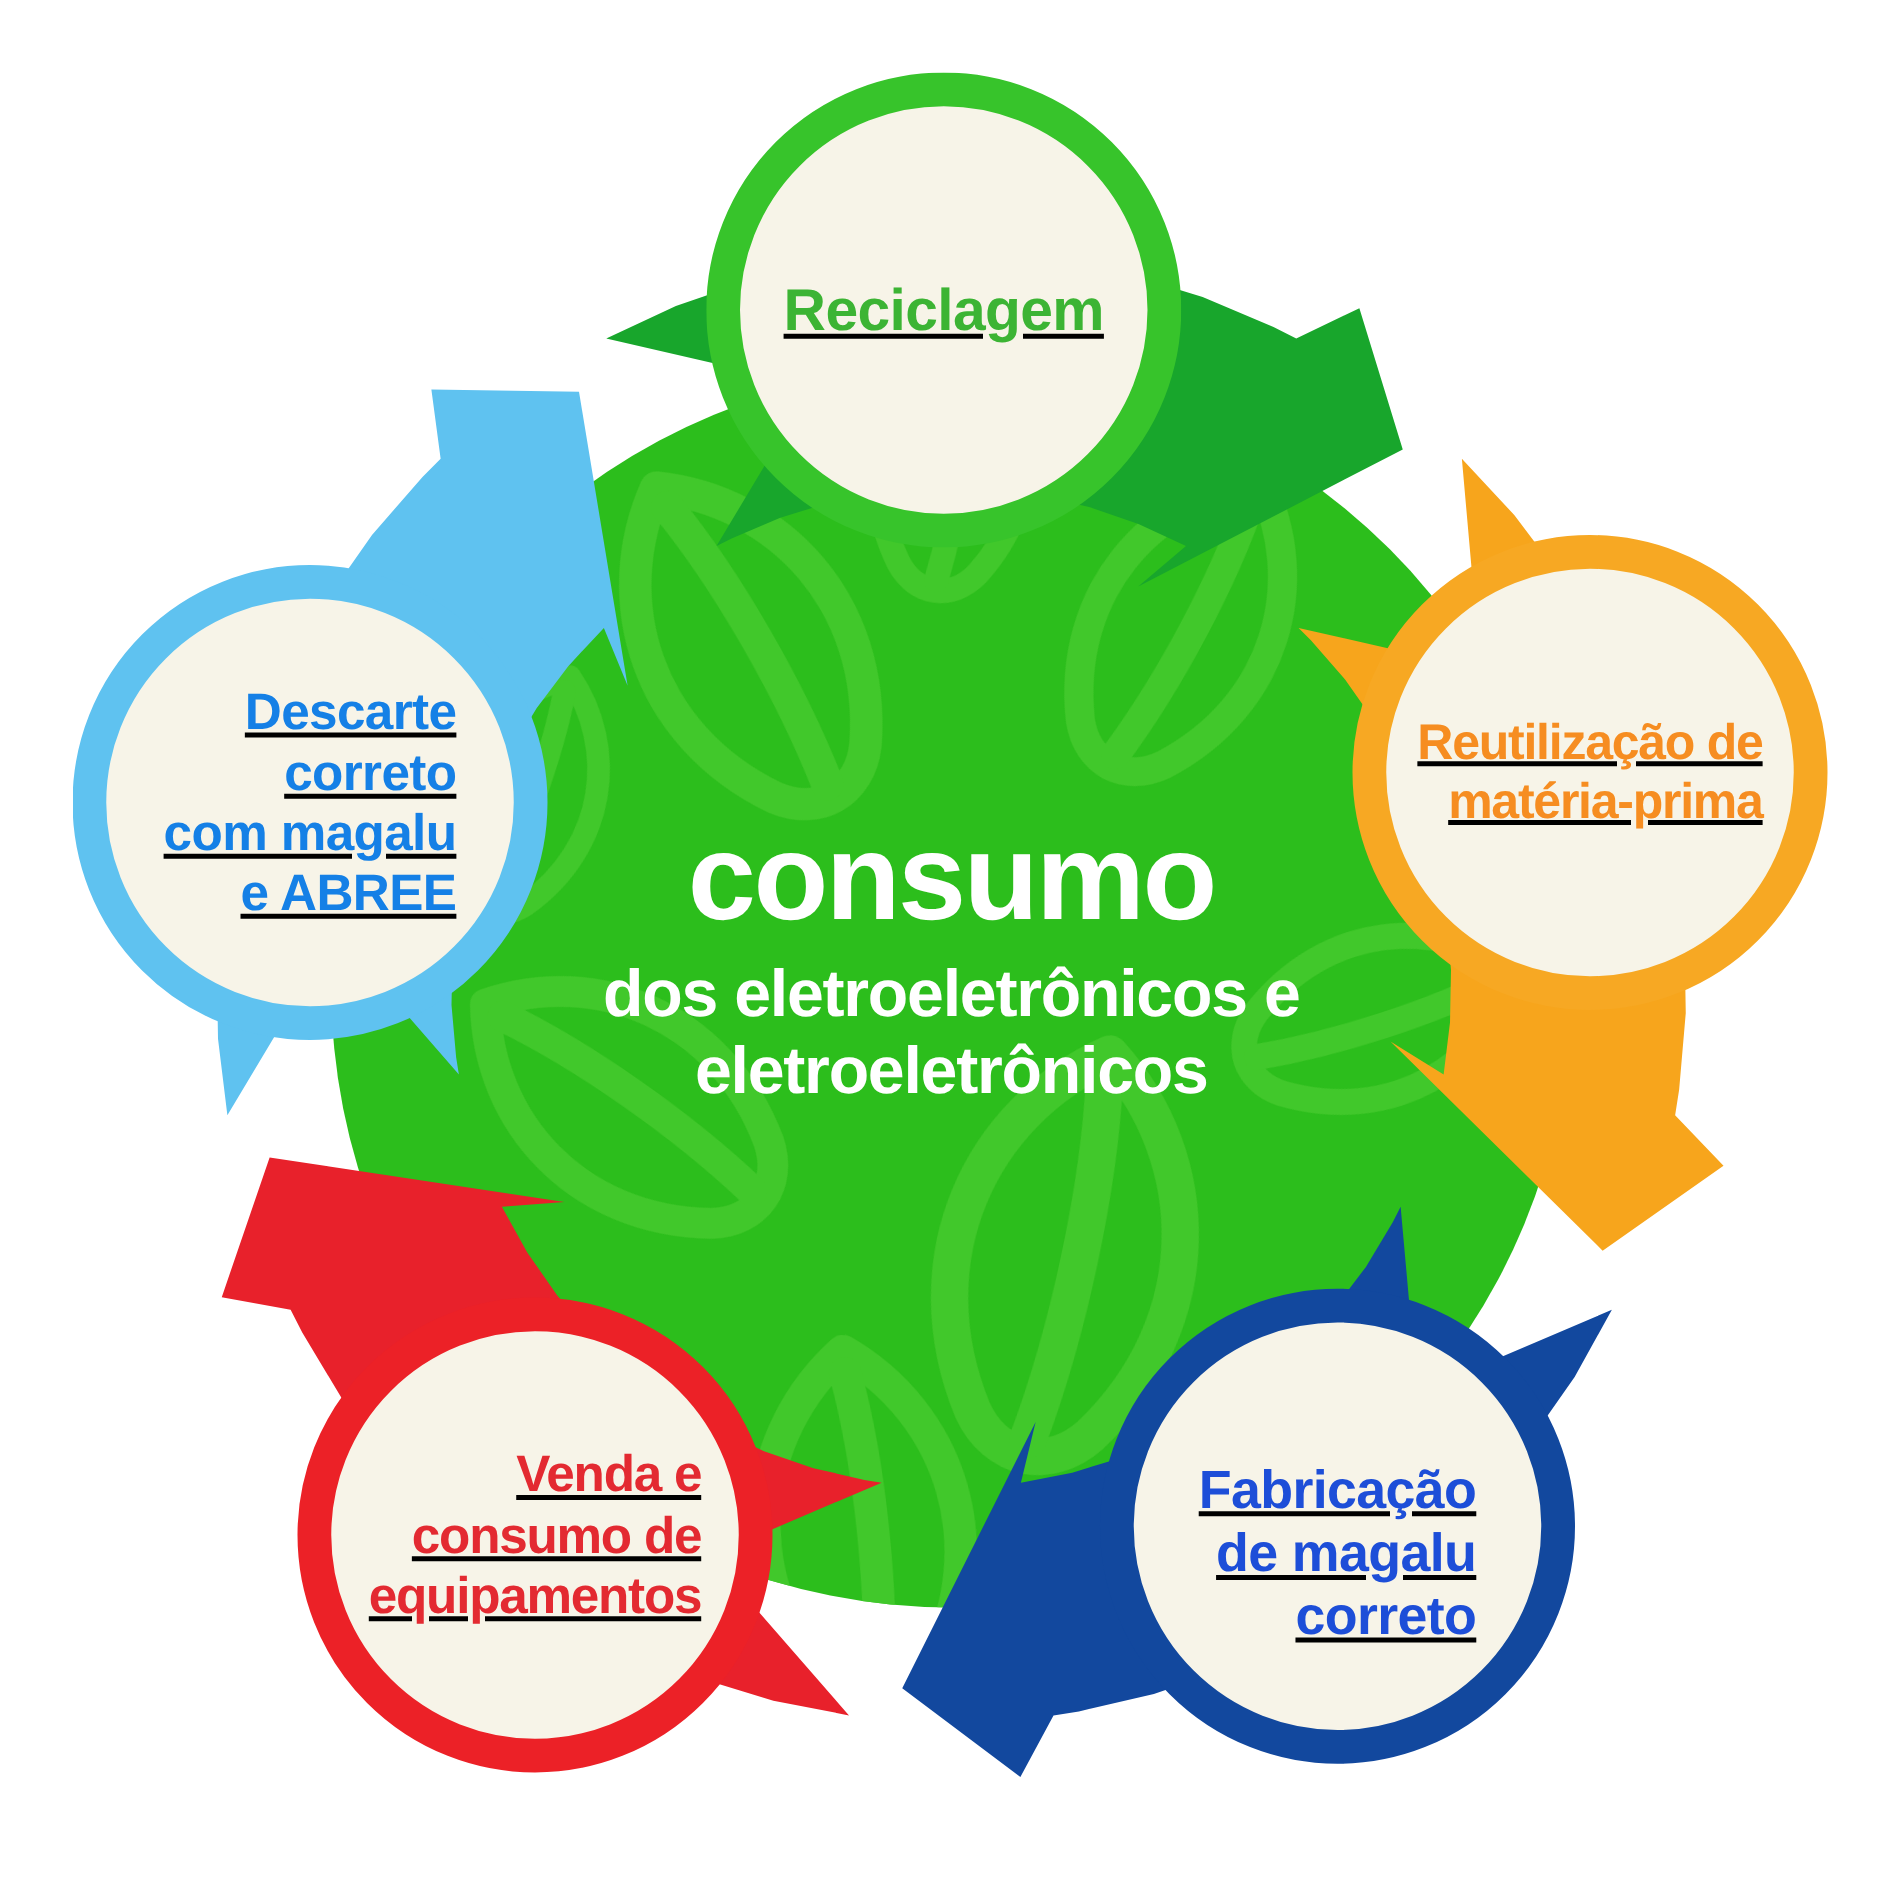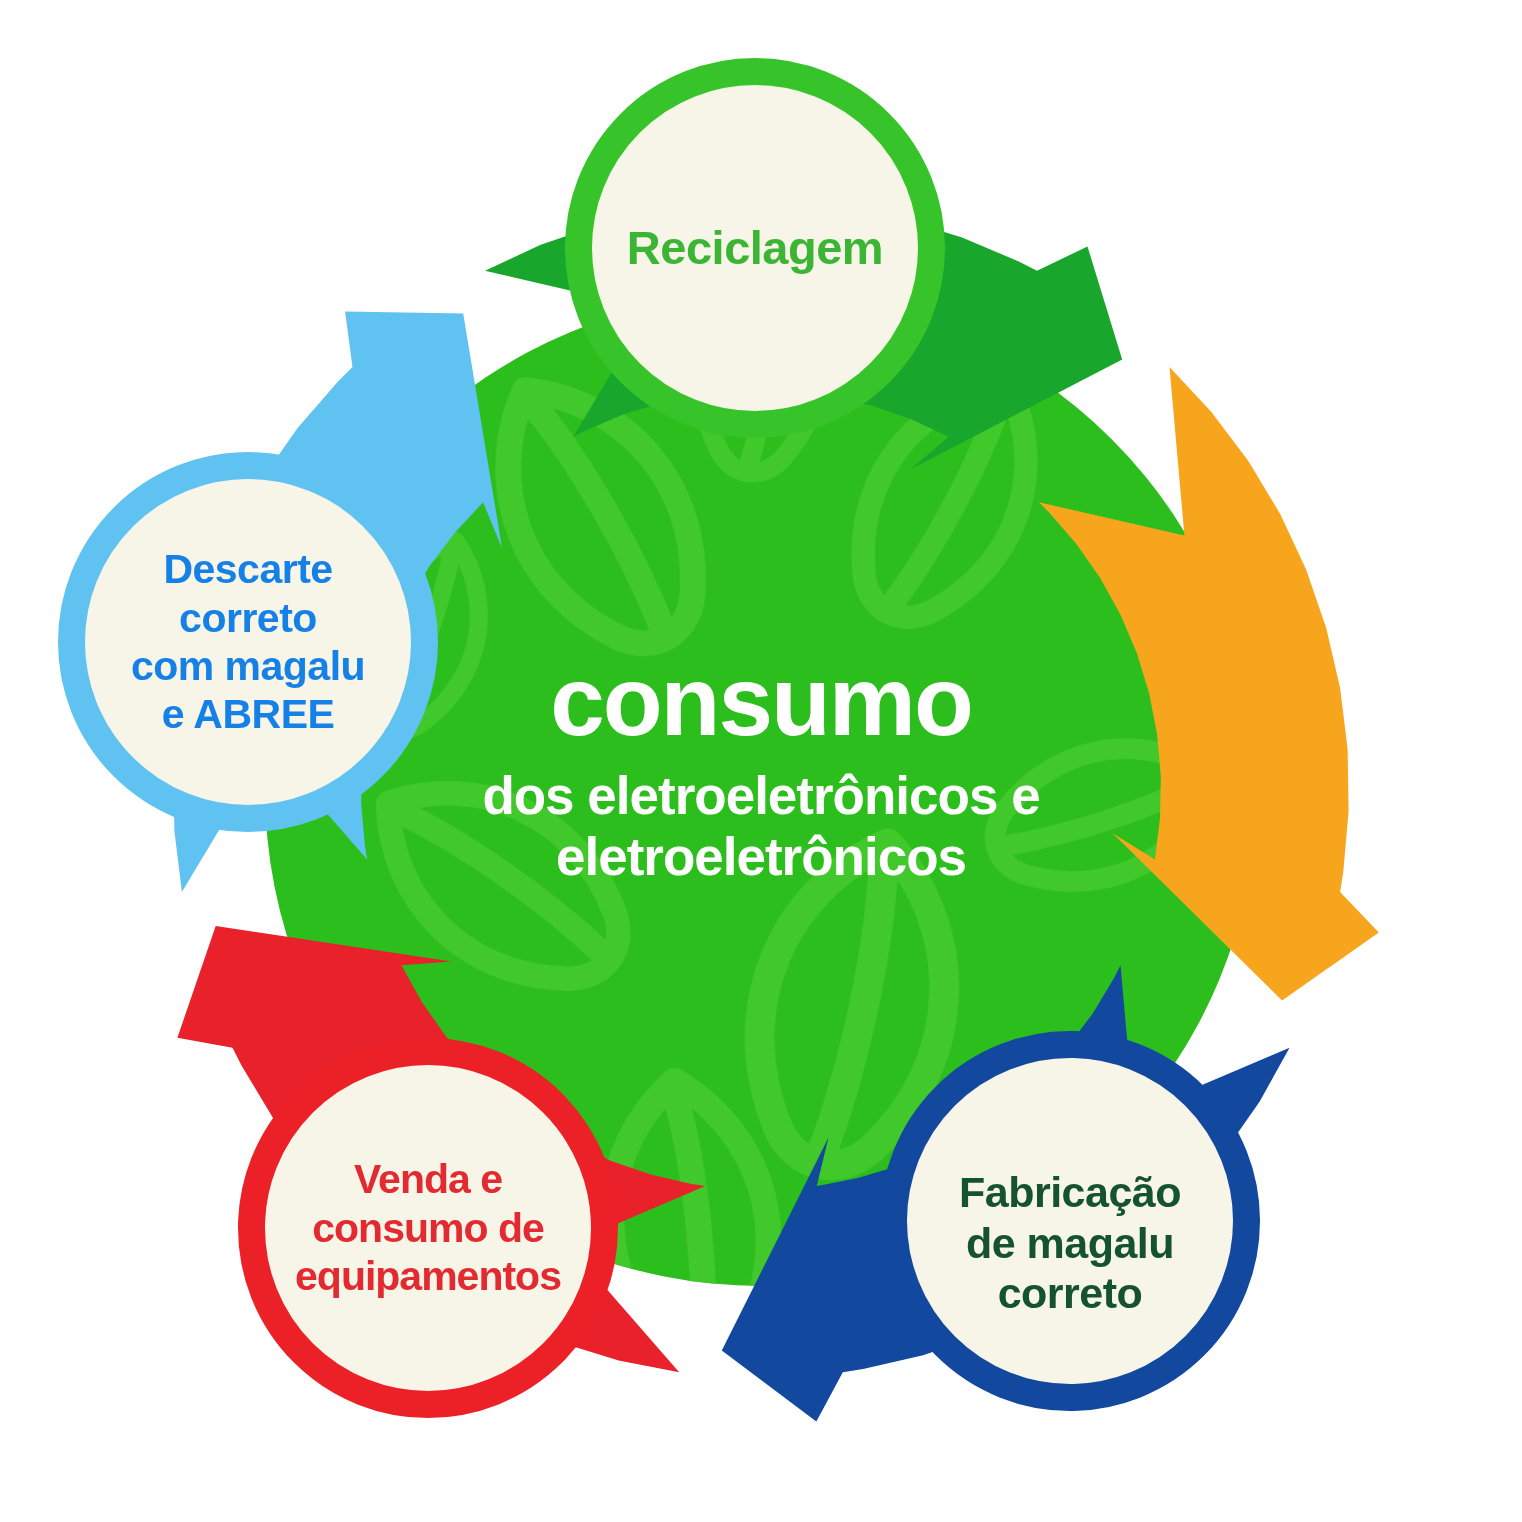--- a/index.html
+++ b/index.html
@@ -13,21 +13,22 @@
   .canvas svg{position:absolute;left:0;top:0;}
   
   .node{
     position:absolute;
     width:380px;height:380px;
     box-sizing:border-box;
     border:27px solid #ccc;
     border-radius:50%;
     background:#F7F4E8;
     display:flex;align-items:center;justify-content:center;
-    text-align:center;
+    text-align:right;
+    text-decoration:underline;
   }
   .node .label{
     font-weight:700;
     line-height:1.18;
     letter-spacing:-0.5px;
     padding:0 14px;
   }
   .node .label span{display:block;}
   .node-0{left:565px;top:58px;}
   .node-1{left:1082px;top:428px;}
@@ -114,23 +115,29 @@
       <path d="M679.2,1372.3 L618.7,1360.5 L559.9,1342.5 L503.2,1318.5 L449.4,1288.7 L399.0,1253.4 L352.5,1213.0 L310.6,1168.0 L273.5,1118.8 L241.8,1066.0 L232.5,1047.8 L177.4,1037.7 L215.7,926.0 L451.4,961.6 L401.5,965.3 L421.8,1002.0 L445.8,1036.3 L473.3,1067.9 L503.9,1096.4 L537.3,1121.6 L573.2,1143.2 L611.2,1160.9 L650.7,1174.5 L691.5,1183.9 L705.3,1186.1 L568.0,1244.7 Z" fill="#E8212B"></path>
       <path d="M181.9,892.1 L174.4,831.0 L173.4,769.5 L178.7,708.2 L190.5,647.7 L208.5,588.9 L232.5,532.2 L262.3,478.4 L297.6,428.0 L338.0,381.5 L352.5,367.0 L345.1,311.5 L463.2,313.4 L502.1,548.6 L483.1,502.3 L454.6,532.9 L429.4,566.3 L407.8,602.2 L390.1,640.2 L376.5,679.7 L367.1,720.5 L362.0,762.1 L361.2,804.0 L364.9,845.7 L367.1,859.5 L268.9,746.9 Z" fill="#5FC2F0"></path>
     </svg>
 
   <div class="node node-0" style="border-color: rgb(55, 196, 43); background: rgb(247, 244, 232);">
     <div class="label" style="color: rgb(60, 180, 52);">
       <span>Reciclagem</span>
     </div>
   </div>
 
+  <div class="node node-1" style="border-color: rgb(247, 168, 35); background: rgb(247, 244, 232);">
+    <div class="label" style="color: rgb(246, 141, 33);">
+      <span>Reutilização de</span>
+      <span>matéria-prima</span>
+    </div>
+  </div>
 
   <div class="node node-2" style="border-color: rgb(18, 72, 158); background: rgb(247, 244, 232);">
-    <div class="label" style="color: #14532d; margin-top: 44px;">
+    <div class="label" style="color: #1d4ed8; margin-top: 44px;">
       <span>Fabricação</span>
       <span>de magalu</span>
       <span>correto</span>
     </div>
   </div>
 
   <div class="node node-4" style="border-color: rgb(95, 194, 240); background: rgb(247, 244, 232);">
     <div class="label" style="color: rgb(21, 128, 230);">
       <span>Descarte</span>
       <span>correto</span>

